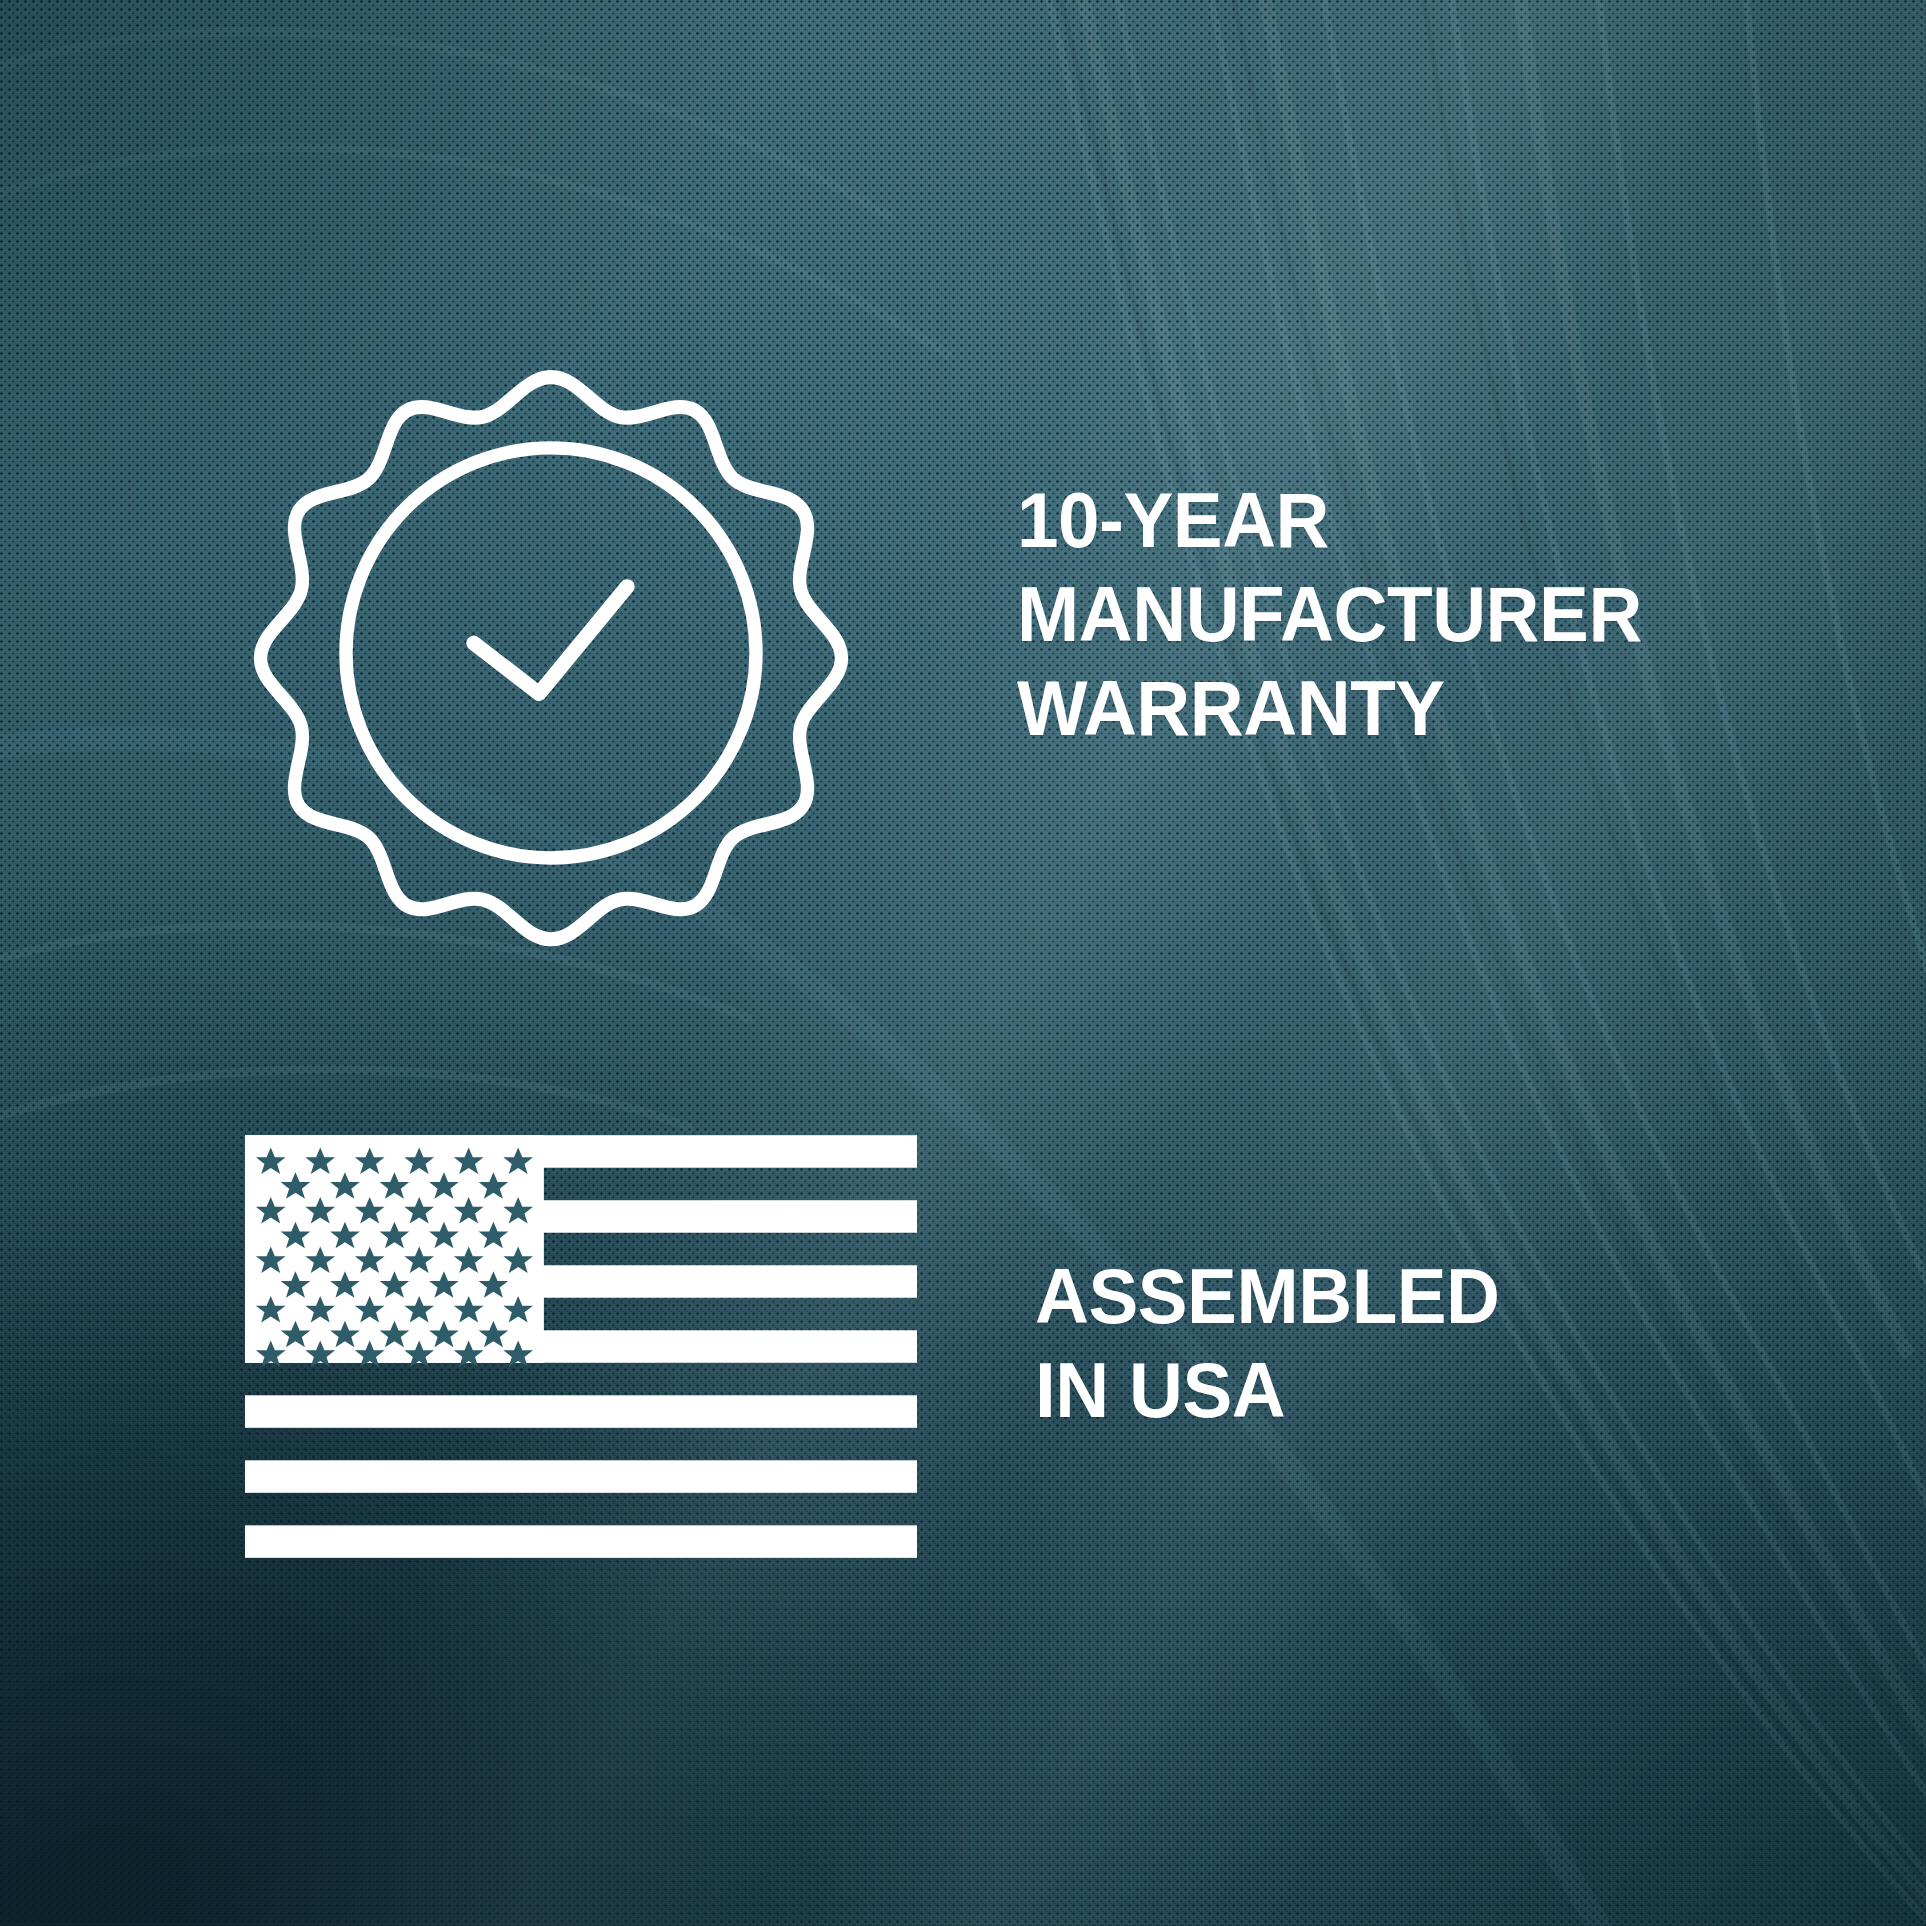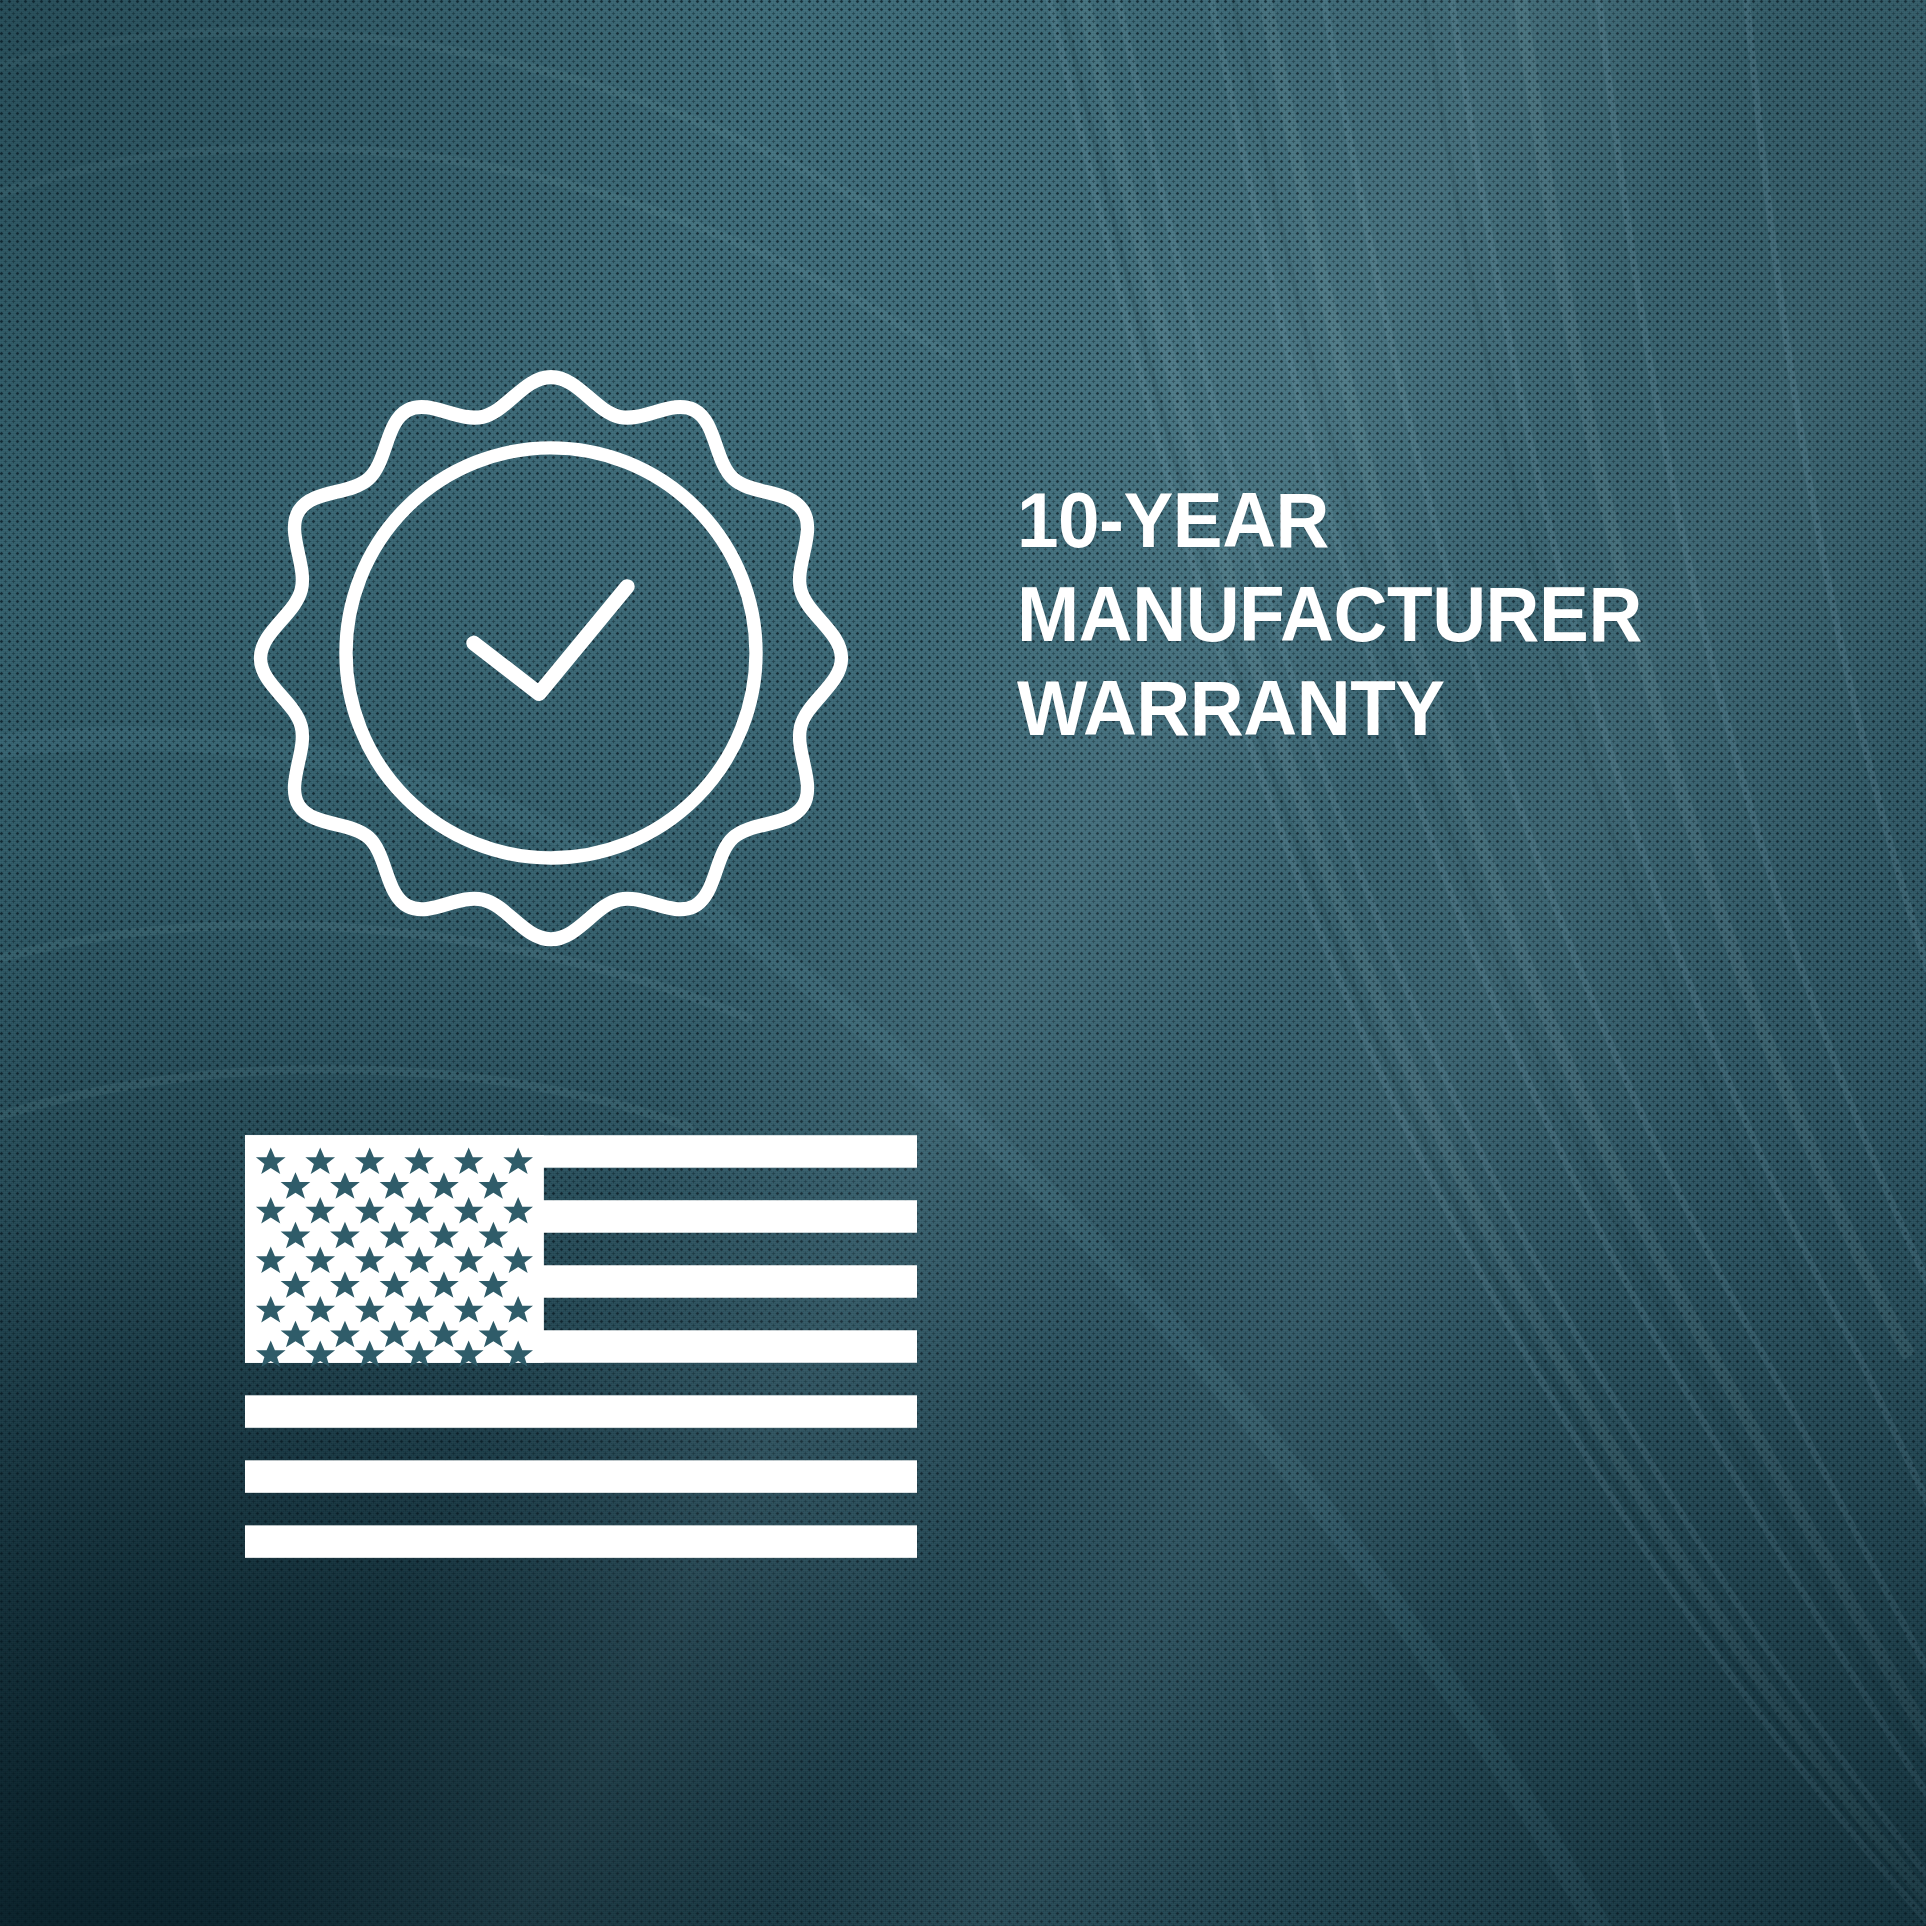--- a/index.html
+++ b/index.html
@@ -280,16 +280,22 @@
           <use href="#starShape" x="26" y="222"></use>
             <use href="#starShape" x="76" y="222"></use>
           <use href="#starShape" x="126" y="222"></use>
             <use href="#starShape" x="176" y="222"></use>
           <use href="#starShape" x="226" y="222"></use>
             <use href="#starShape" x="276" y="222"></use>
         </g>
       </svg>
     </div>
 
+    <div id="assembled-text">
+      <h2 class="headline">
+        <span class="line">ASSEMBLED</span>
+        <span class="line">IN USA</span>
+      </h2>
+    </div>
 
   </div>
 </div>
 
 
 </body></html>

